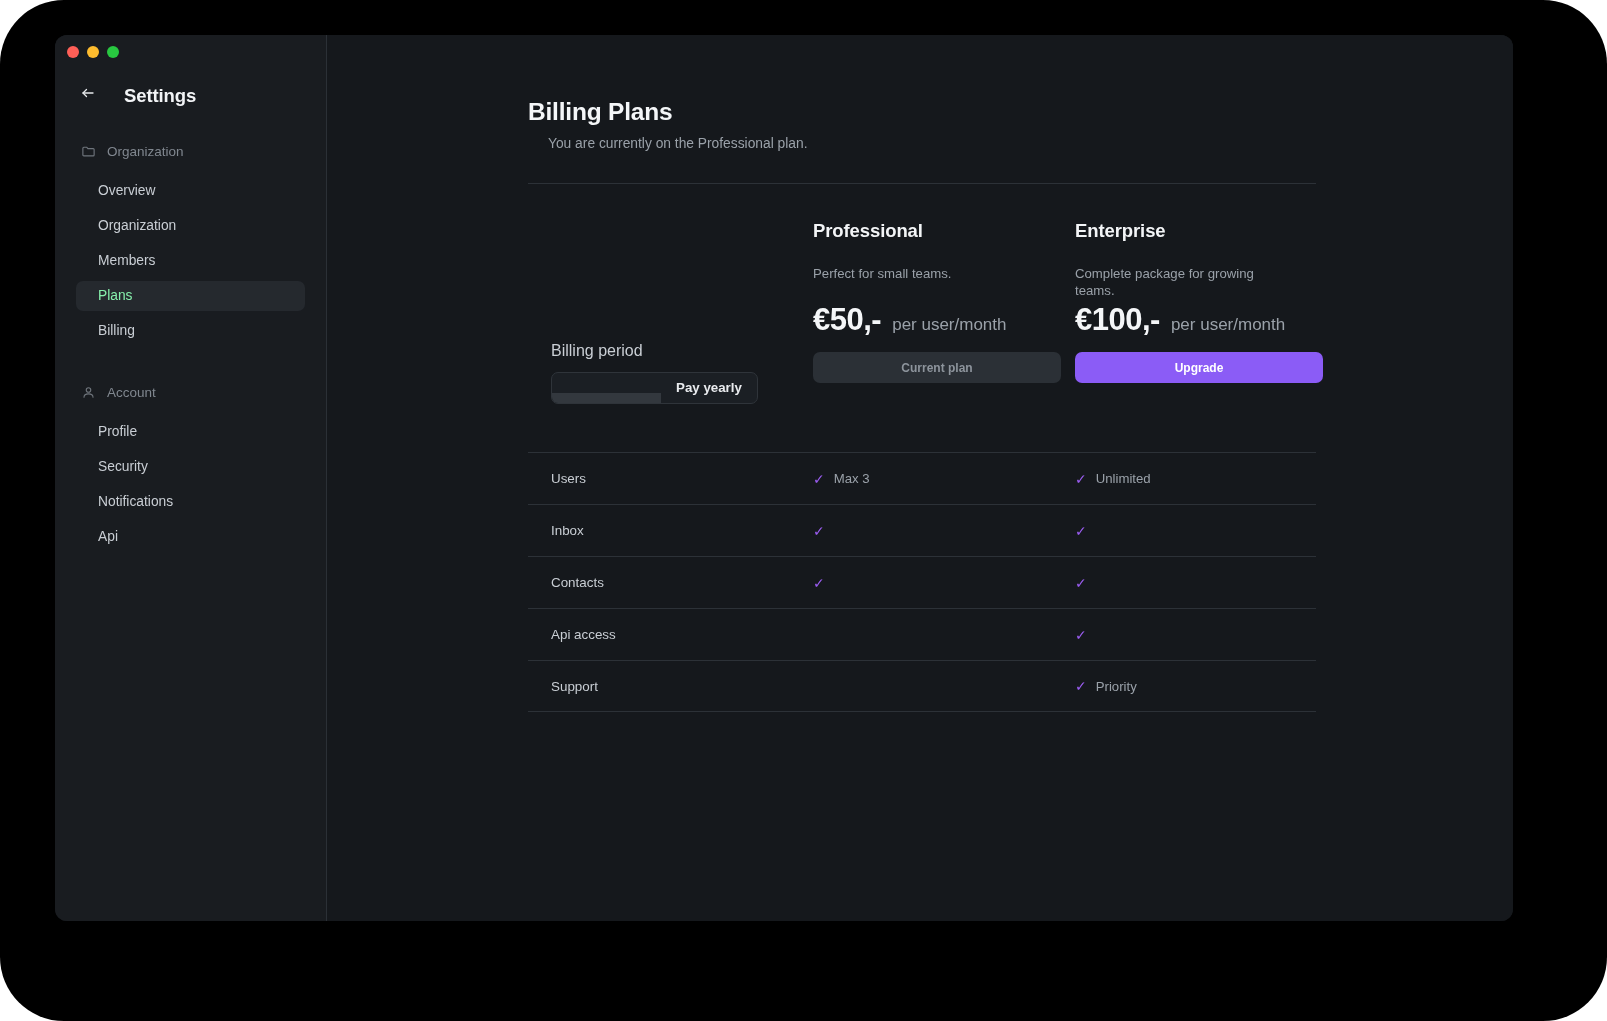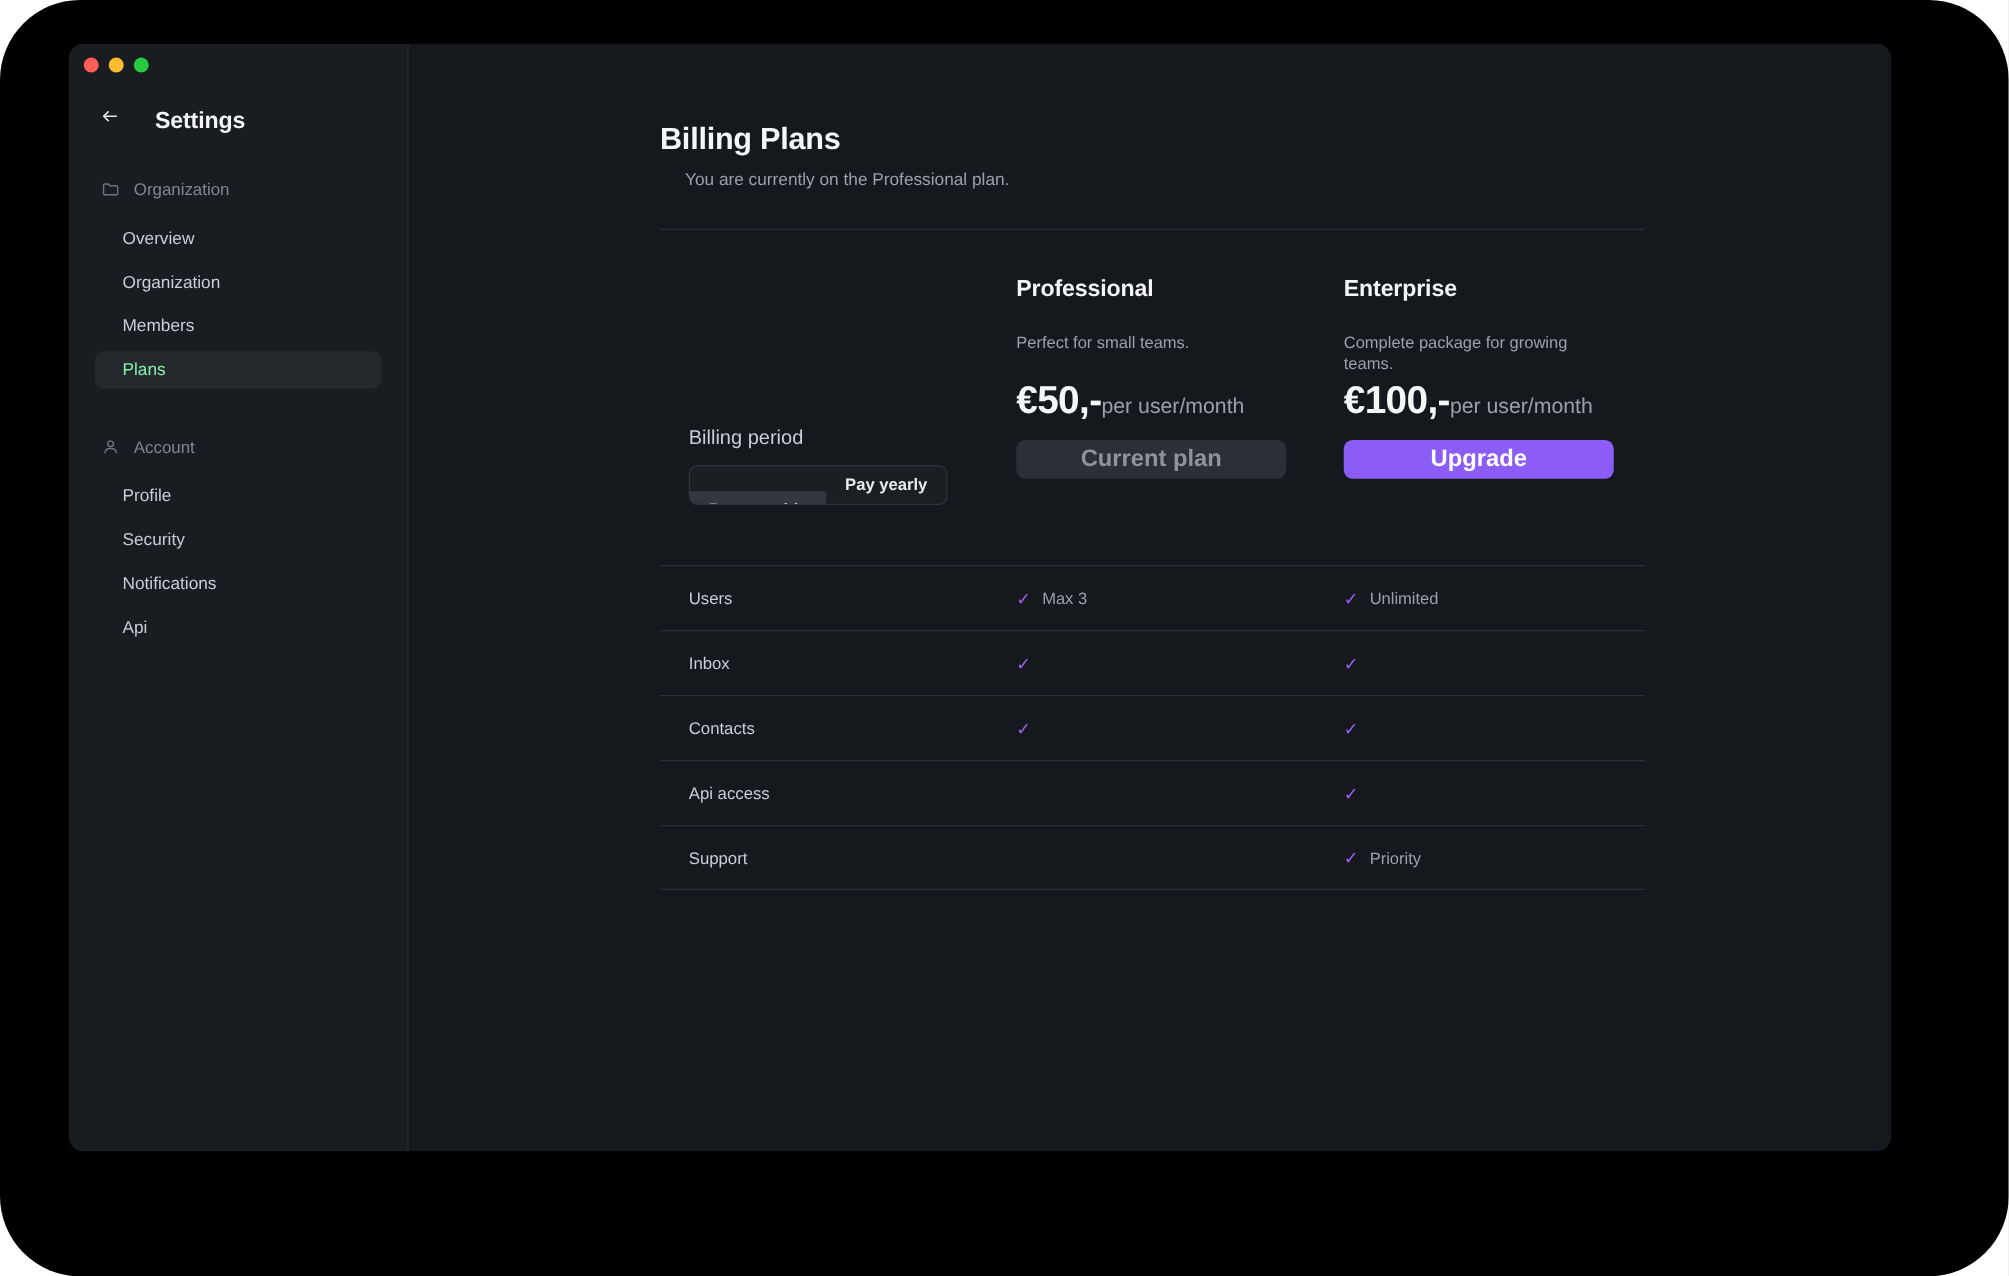--- a/index.html
+++ b/index.html
@@ -213,42 +213,43 @@
     color: #9aa1a9;
     line-height: 1.25;
     max-width: 196px;
   }
   .plan-price-row {
     position: absolute;
     top: 82px;
     left: 0;
     display: flex;
     align-items: baseline;
+    gap: 11px;
     white-space: nowrap;
   }
   .plan-price {
     font-size: 31px;
     font-weight: bold;
     color: #f4f6f8;
     letter-spacing: -0.5px;
   }
   .plan-per {
     font-size: 17px;
     color: #9aa1a9;
   }
   .plan-cta {
     position: absolute;
     top: 132px;
     left: 0;
-    width: 216px;
+    width: 248px;
     height: 31px;
     border-radius: 7px;
     border: none;
     font-family: inherit;
-    font-size: 19px;
+    font-size: 12px;
     font-weight: bold;
     cursor: pointer;
   }
   .plan-cta.current {
     background: #2b3036;
     color: #8d949c;
   }
   .plan-cta.upgrade {
     background: #8b5cf6;
     color: #ffffff;
@@ -314,20 +315,21 @@
             <svg width="15" height="15" viewBox="0 0 16 16" fill="none" stroke="currentColor" stroke-width="1.2" stroke-linecap="round" stroke-linejoin="round">
               <path d="M2 4.4c0-.6.4-1 1-1h3l1.3 1.5H13c.6 0 1 .4 1 1v5.7c0 .6-.4 1-1 1H3c-.6 0-1-.4-1-1V4.4z"></path>
             </svg>
           </span>
           <span class="glabel">Organization</span>
         </div>
         <div class="nav-item">Overview</div>
         <div class="nav-item">Organization</div>
         <div class="nav-item">Members</div>
         <div class="nav-item active">Plans</div>
+        <div class="nav-item">Billing</div>
       </div>
 
       <div class="nav-group account">
         <div class="group-head">
           <span class="gicon">
             <svg width="15" height="15" viewBox="0 0 16 16" fill="none" stroke="currentColor" stroke-width="1.2" stroke-linecap="round" stroke-linejoin="round">
               <circle cx="8" cy="5.3" r="2.4"></circle>
               <path d="M3.2 13c0-2.3 2.2-3.6 4.8-3.6s4.8 1.3 4.8 3.6"></path>
             </svg>
           </span>

